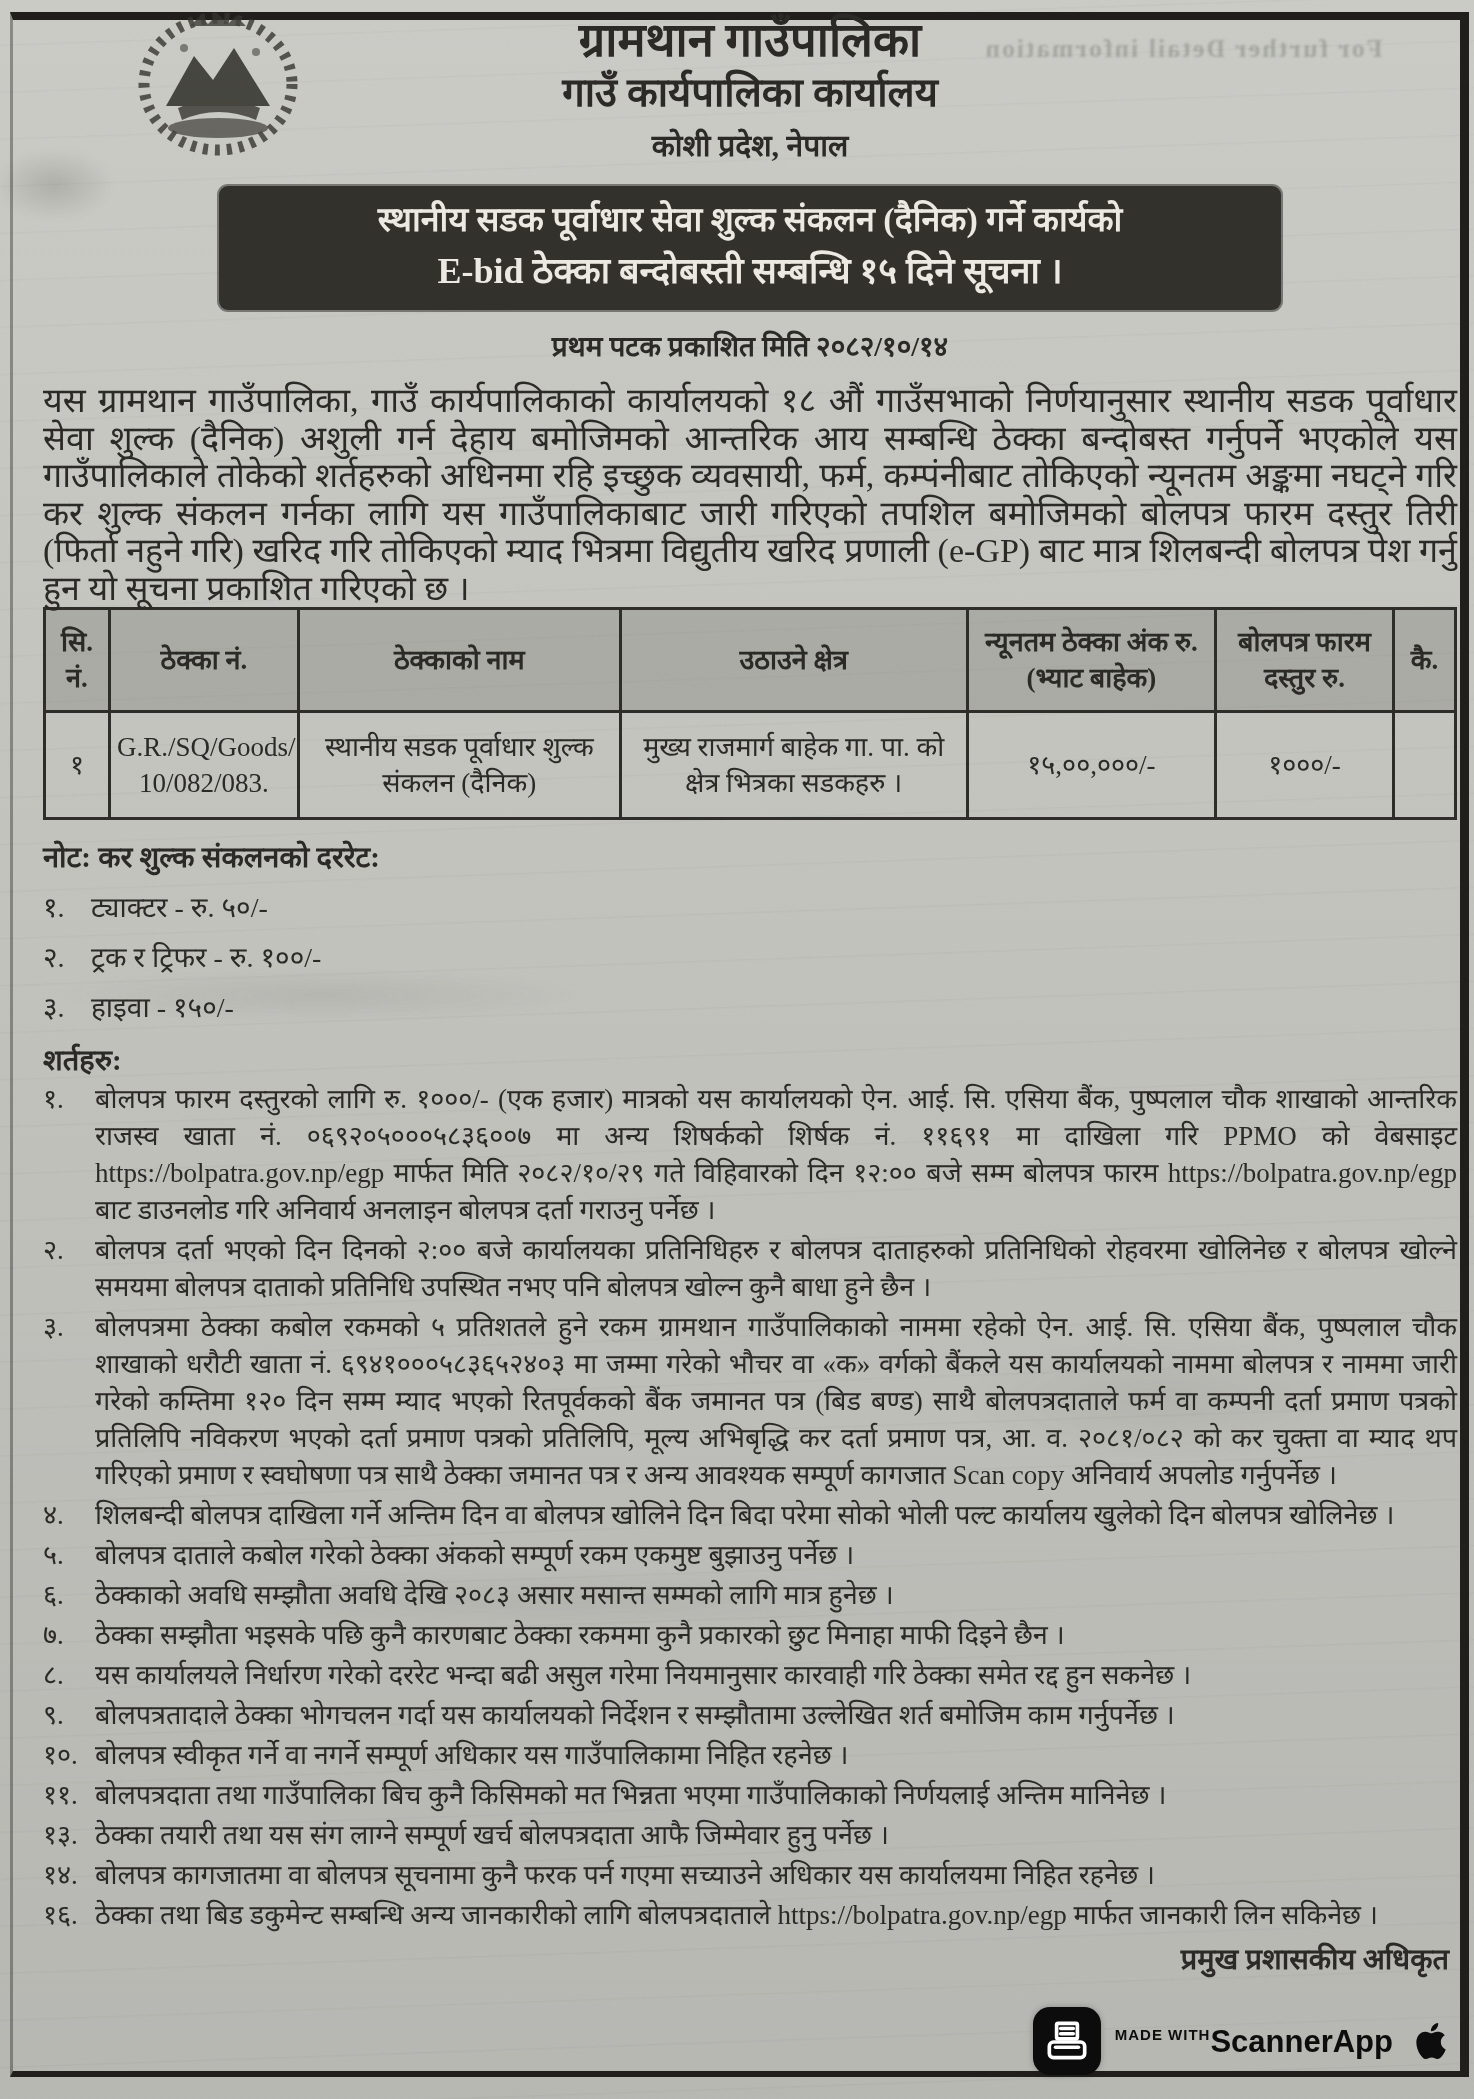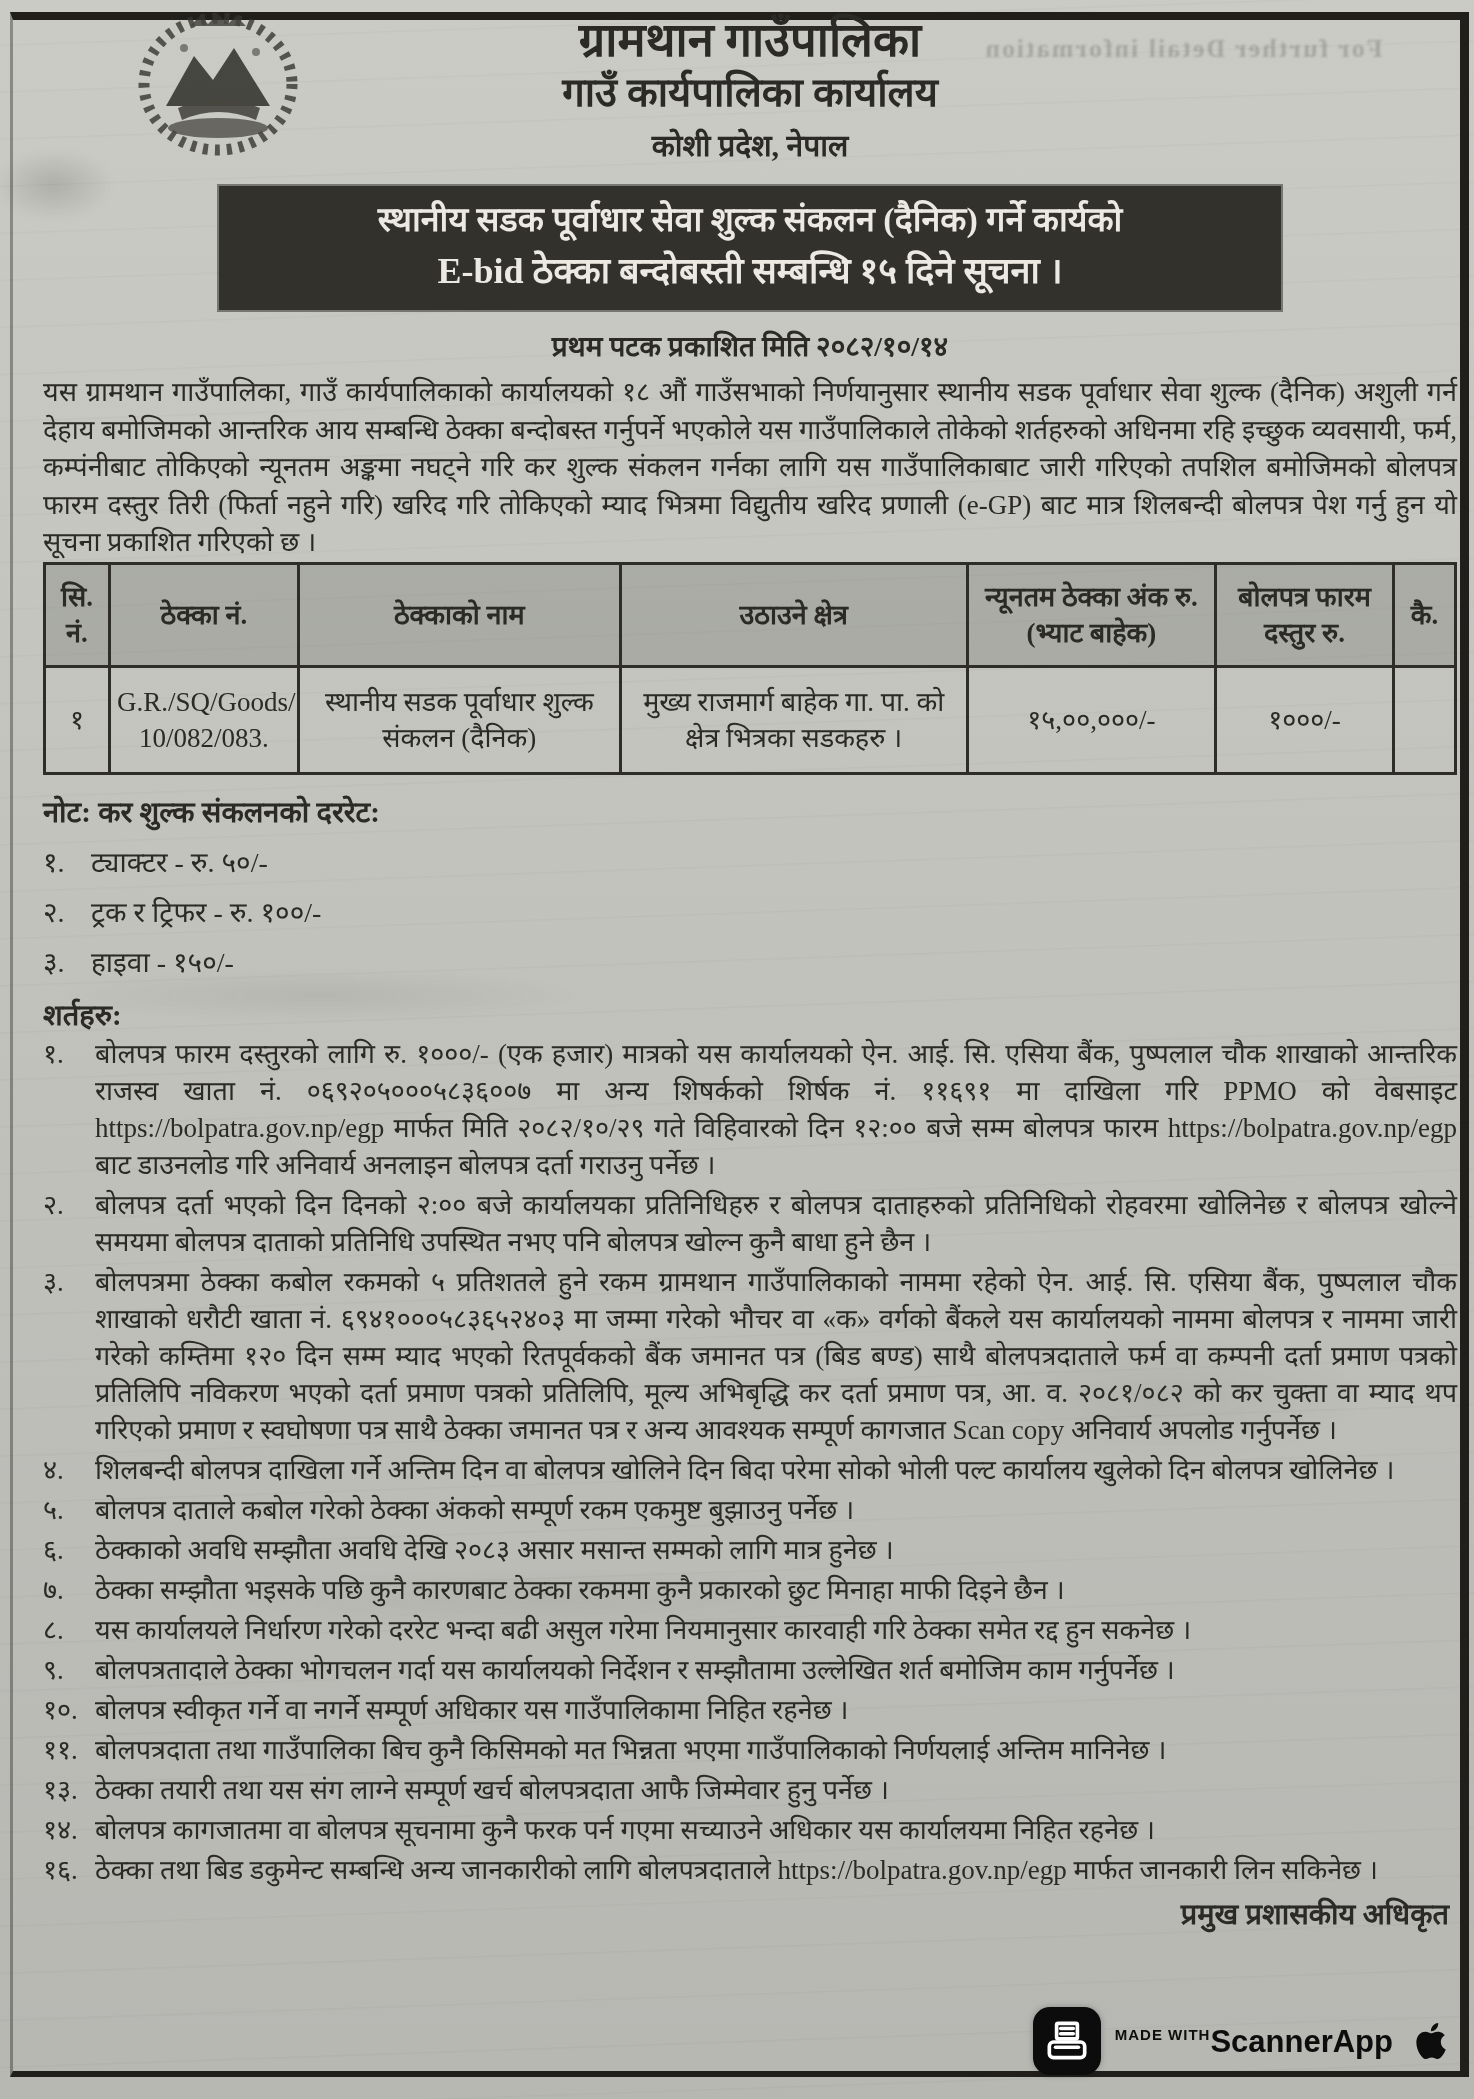--- a/index.html
+++ b/index.html
@@ -24,26 +24,26 @@
   
   .seal{position:absolute;left:118px;top:8px;width:200px;height:150px;opacity:.88;filter:blur(.4px);}
   .hdr{ text-align:center; }
   .hdr .t1{font-size:47px;font-weight:bold;line-height:56px;margin-top:8px;}
   .hdr .t2{font-size:40px;font-weight:bold;line-height:50px;}
   .hdr .t3{font-size:30px;font-weight:bold;line-height:40px;}
   .hdr .t4{font-size:30px;font-weight:bold;line-height:40px;margin-top:8px;}
   
   .banner{
     width:1046px;margin:20px auto 0;background:#32312c;color:#ece9e2;
-    text-align:center;padding:12px 8px 16px;box-shadow:0 0 0 2px rgba(20,20,18,.45);
+    text-align:center;padding:12px 8px 16px;box-shadow:0 0 0 2px rgba(20,20,18,.45);border-radius:9px;
   }
   .banner .b1{font-size:34px;font-weight:bold;line-height:44px;}
   .banner .b2{font-size:36px;font-weight:bold;line-height:46px;margin-top:6px;}
   .published{text-align:center;font-size:28px;font-weight:bold;margin-top:16px;}
-  .intro{font-size:27px;line-height:37.5px;text-align:justify;margin-top:10px;}
+  .intro{font-size:34px;line-height:37.5px;text-align:justify;margin-top:18px;}
   
   .details-title{text-align:center;font-size:28px;font-weight:bold;margin:8px 0 6px;}
   table.details{width:100%;border-collapse:collapse;table-layout:fixed;}
   table.details th, table.details td{
     border:3px solid #2e2d29;text-align:center;vertical-align:middle;
     font-size:27px;line-height:36px;padding:8px 6px;
   }
   table.details th{font-weight:bold;background:rgba(120,122,114,0.35);height:84px;}
   table.details td{height:88px;}
   

